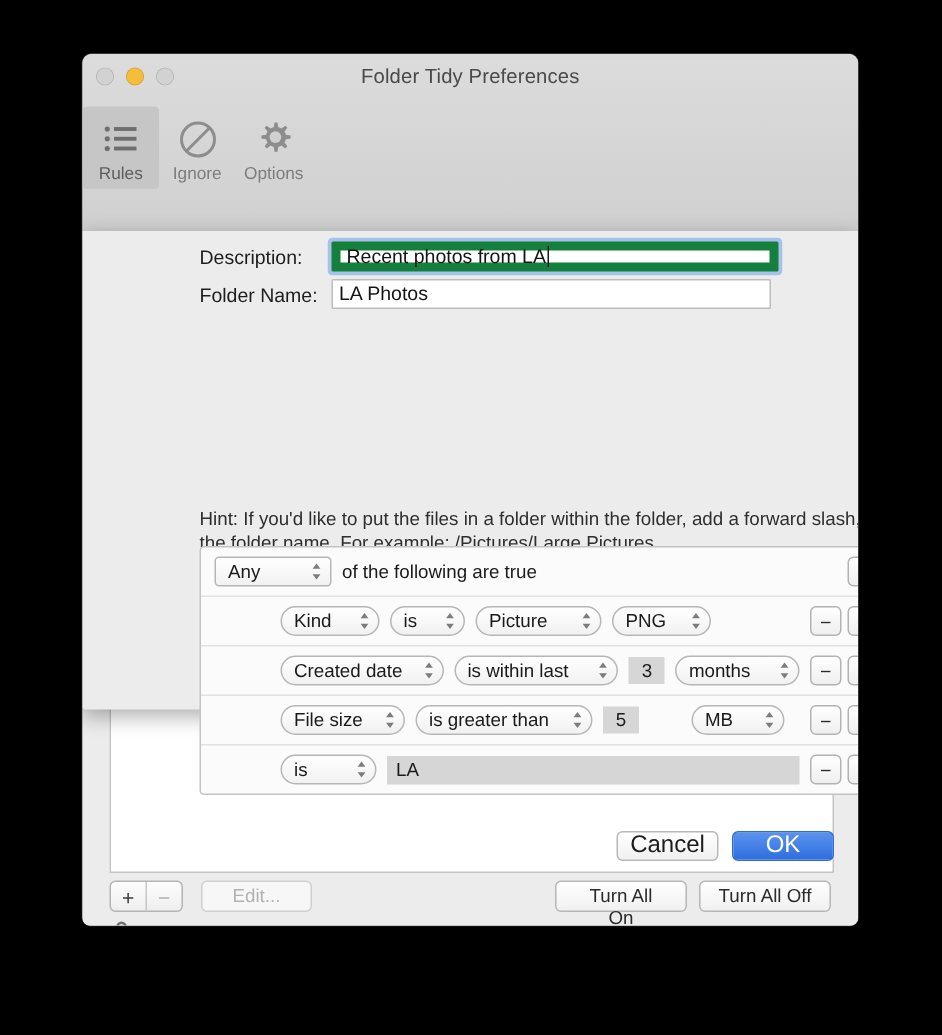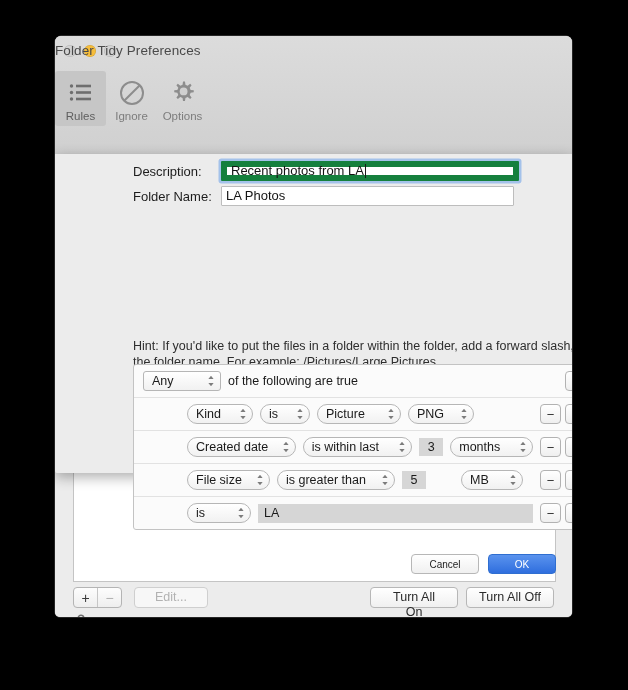--- a/index.html
+++ b/index.html
@@ -44,20 +44,21 @@
     width: 12px; height: 12px;
     border-radius: 50%;
     background: #d2d2d2;
     box-shadow: inset 0 0 0 0.5px rgba(0,0,0,0.16);
   }
   .light.amber { background: #f6bd3b; box-shadow: inset 0 0 0 0.5px rgba(0,0,0,0.16); }
 
   .win-title {
     position: absolute;
     top: 7px; left: 0; right: 0;
+    text-align: center;
     font-size: 13.5px;
     color: #4a4a4a;
     letter-spacing: 0.1px;
   }
 
   
   .toolbar {
     position: absolute;
     left: 0;
     top: 28px;
@@ -328,21 +329,21 @@
   .sheet-buttons {
     position: absolute;
     right: 16px;
     top: 400px;
     display: flex;
     gap: 9px;
   }
   .sbtn {
     width: 68px; height: 20px;
     border-radius: 4px;
-    font-size: 10px;
+    font-size: 16px;
     display: flex; align-items: center; justify-content: center;
     box-sizing: border-box;
     font-family: "Liberation Sans", sans-serif;
   }
   .sbtn.cancel {
     border: 1px solid #b7b7b7;
     background: linear-gradient(to bottom,#ffffff,#f0f0f0);
     color: #1d1d1d;
   }
   .sbtn.ok {

